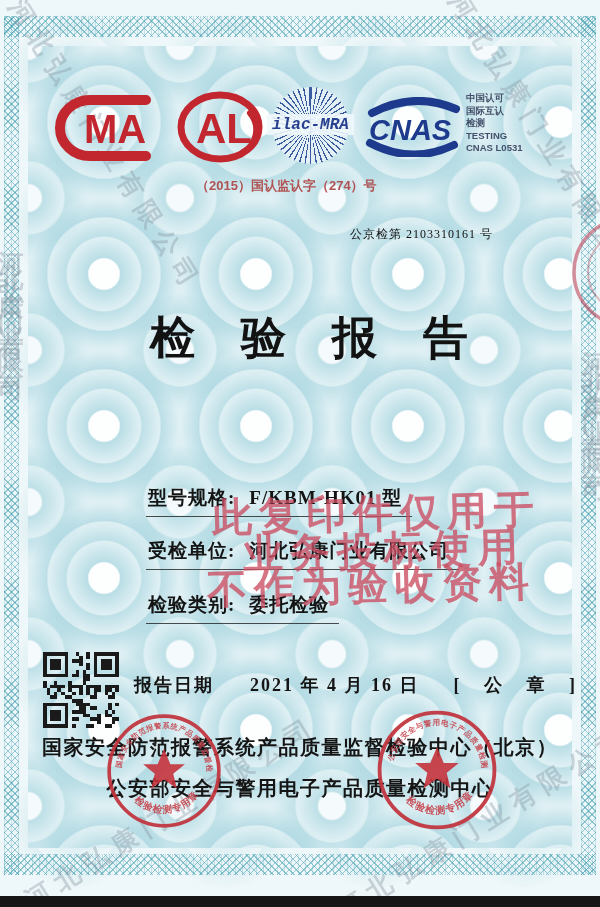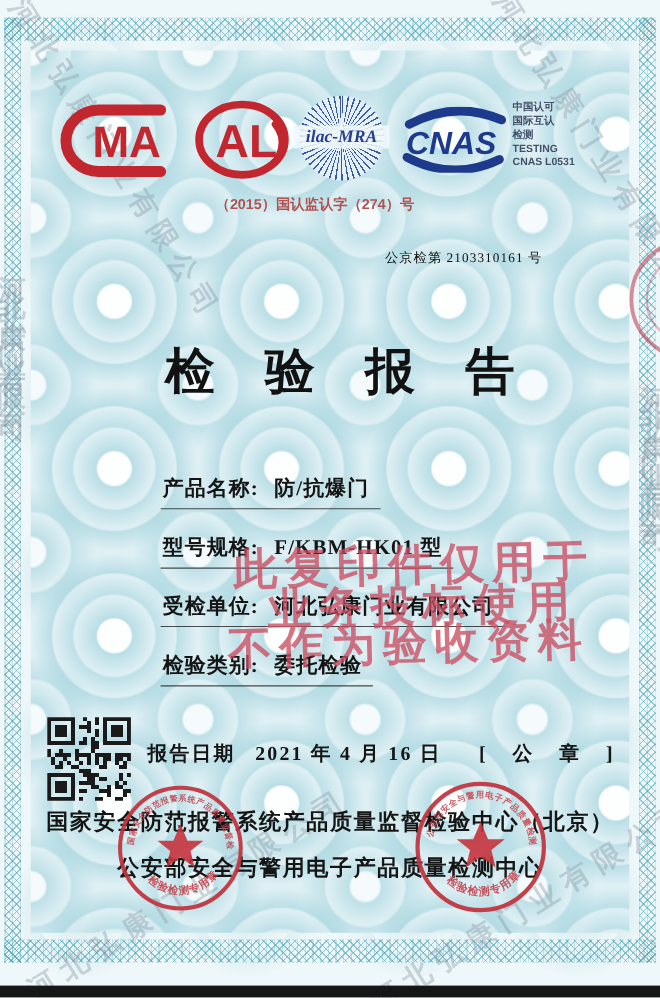--- a/index.html
+++ b/index.html
@@ -49,21 +49,21 @@
   .wm4{left:470px;top:-14px;transform:rotate(58deg);transform-origin:0 0;}
   .wm5{left:18px;top:888px;transform:rotate(-32deg);transform-origin:0 0;}
   .wm6{left:330px;top:898px;transform:rotate(-32deg);transform-origin:0 0;}
   
   .logo-cma{left:54px;top:93px;width:114px;height:70px;}
   .logo-al{left:176px;top:91px;width:88px;height:73px;}
   .logo-ilac{left:272px;top:87px;width:77px;height:77px;border-radius:50%;
     background:repeating-conic-gradient(#3a5aa0 0deg 2.2deg, #e3f0f6 2.2deg 8.5deg);}
   .ilac-band{position:absolute;left:-5px;right:-5px;top:27px;height:21px;
     background:rgba(240,248,252,.88);display:flex;align-items:center;justify-content:center;
-    color:#27408f;font-family:Liberation Serif, serif;font-weight:bold;font-style:italic;font-size:16px;}
+    color:#27408f;font-family:Liberation Mono, monospace;font-weight:bold;font-style:italic;font-size:16px;}
   .logo-cnas{left:364px;top:97px;width:98px;height:60px;}
   .cnas-side{left:466px;top:92px;width:75px;font-family:"Liberation Sans",sans-serif;
     font-size:9.5px;line-height:12.5px;color:#44506a;font-weight:bold;}
   
   .cert-nums{left:55px;top:165px;color:#a23838;font-family:"Liberation Sans",sans-serif;
     font-weight:bold;font-size:13.5px;line-height:17px;letter-spacing:.5px;}
   .accred-no{left:196px;top:177px;color:#b05252;font-family:"Liberation Sans",sans-serif;
     font-weight:bold;font-size:13px;}
   .copy-notice{left:362px;top:186px;color:#3a6cd8;font-family:"Liberation Sans",sans-serif;
     font-weight:bold;font-size:17px;letter-spacing:1px;}
@@ -78,21 +78,21 @@
   .f1{top:431px;} .f2{top:485px;} .f3{top:538px;} .f4{top:592px;}
   
   .ovl{color:rgba(203,77,98,.78);font-size:40px;font-weight:bold;letter-spacing:7px;
     white-space:nowrap;transform:rotate(-1.5deg);pointer-events:none;z-index:5;}
   .ovl1{left:212px;top:486px;}
   .ovl2{left:243px;top:523px;}
   .ovl3{left:207px;top:558px;}
   
   .qr{left:43px;top:652px;width:76px;height:76px;}
   .date-row{left:134px;top:673px;font-size:18px;font-weight:600;letter-spacing:2px;white-space:nowrap;}
-  .date-row .d-date{margin-left:18px;text-align:center;}
+  .date-row .d-date{margin-left:36px;text-align:center;}
   .date-row .d-seal{margin-left:34px;letter-spacing:10px;}
   
   .org{left:0;width:100%;text-align:center;font-size:20px;font-weight:600;letter-spacing:1.5px;z-index:4;}
   .org1{top:734px;} .org2{top:775px;}
   .stamp{z-index:6;}
   .stamp1{left:100px;top:707px;width:128px;height:128px;}
   .stamp2{left:370px;top:703px;width:134px;height:134px;}
   .edge-stamp{left:556px;top:200px;width:44px;height:150px;overflow:hidden;z-index:3;}
   .ring-text{fill:#c5404a;font-size:8px;letter-spacing:.6px;font-weight:bold;opacity:.85;}
   .ring-bottom{fill:#c5404a;font-size:10.5px;letter-spacing:1px;font-weight:bold;opacity:.9;}
@@ -143,23 +143,20 @@
     <div>检测</div>
     <div>TESTING</div>
     <div>CNAS L0531</div>
   </div>
 
   <div class="abs accred-no">（2015）国认监认字（274）号</div>
   <div class="abs report-no">公京检第 2103310161 号</div>
 
   <div class="abs doc-title">检验报告</div>
 
-  <div class="abs field f1">
-    <span class="lbl">产品名称:</span><span class="val">防/抗爆门</span>
-  </div>
   <div class="abs field f2">
     <span class="lbl">型号规格:</span><span class="val">F/KBM-HK01 型</span>
   </div>
   <div class="abs field f3">
     <span class="lbl">受检单位:</span><span class="val">河北弘康门业有限公司</span>
   </div>
   <div class="abs field f4">
     <span class="lbl">检验类别:</span><span class="val">委托检验</span>
   </div>
 

